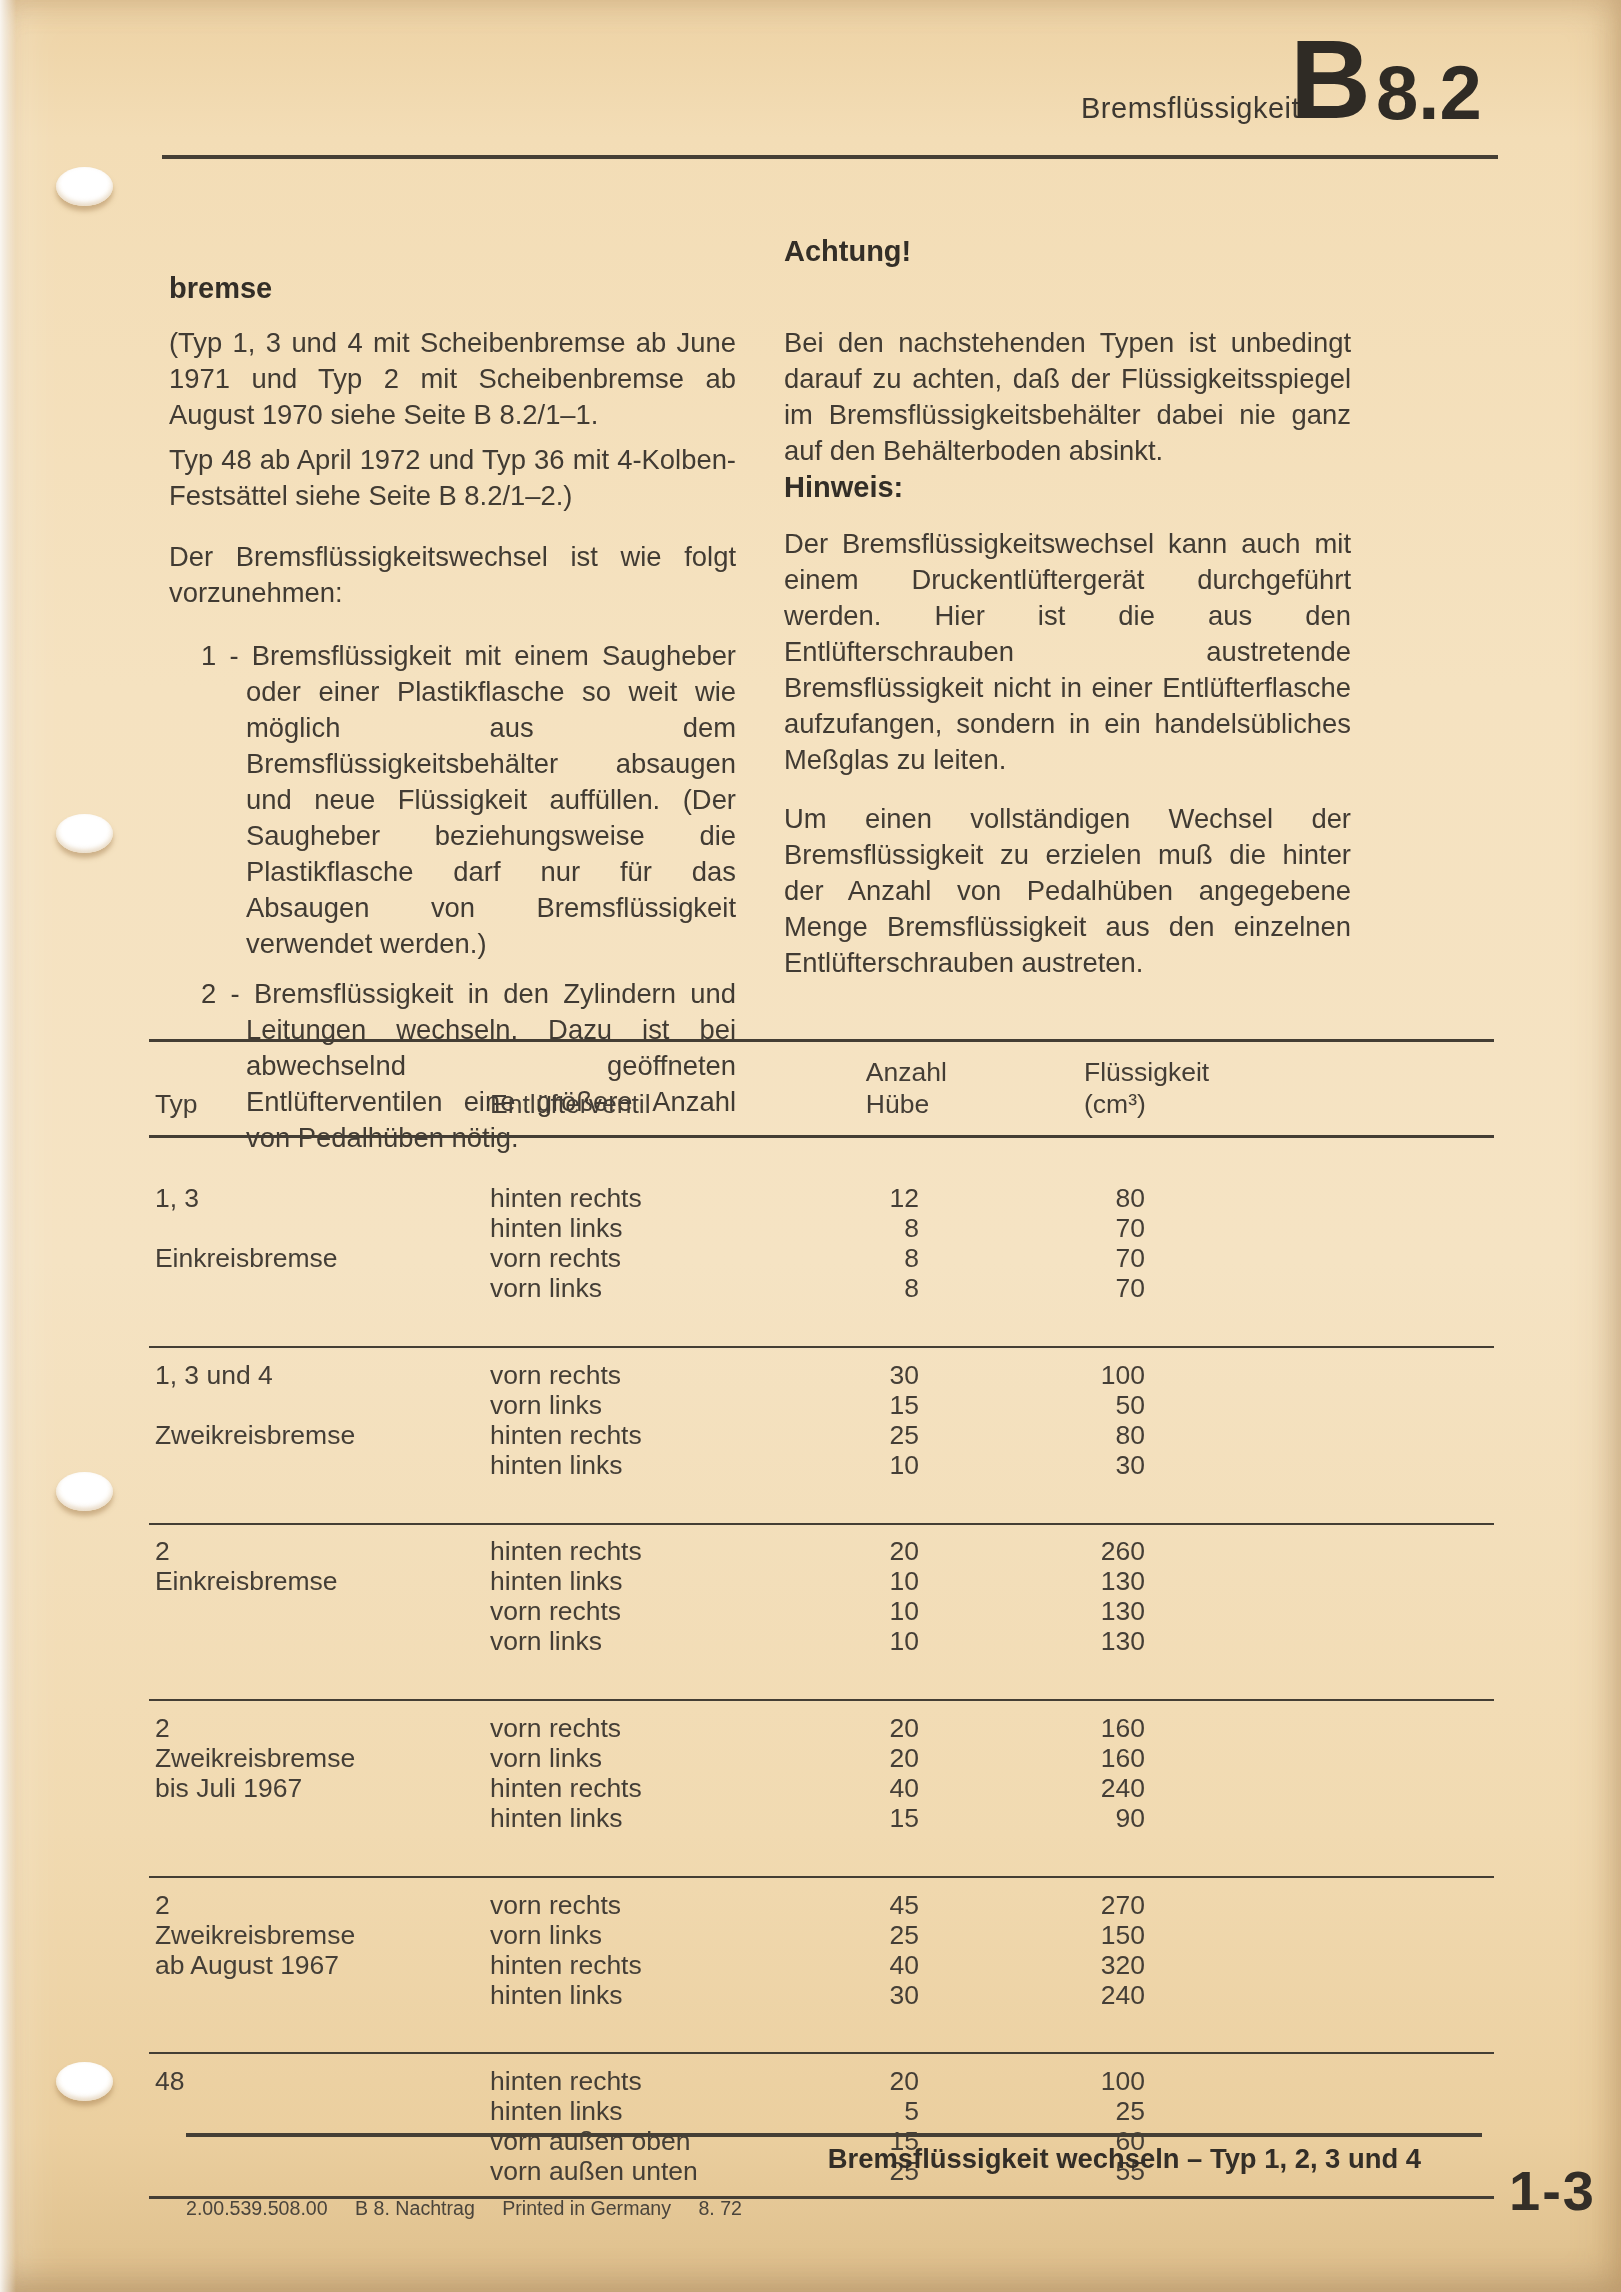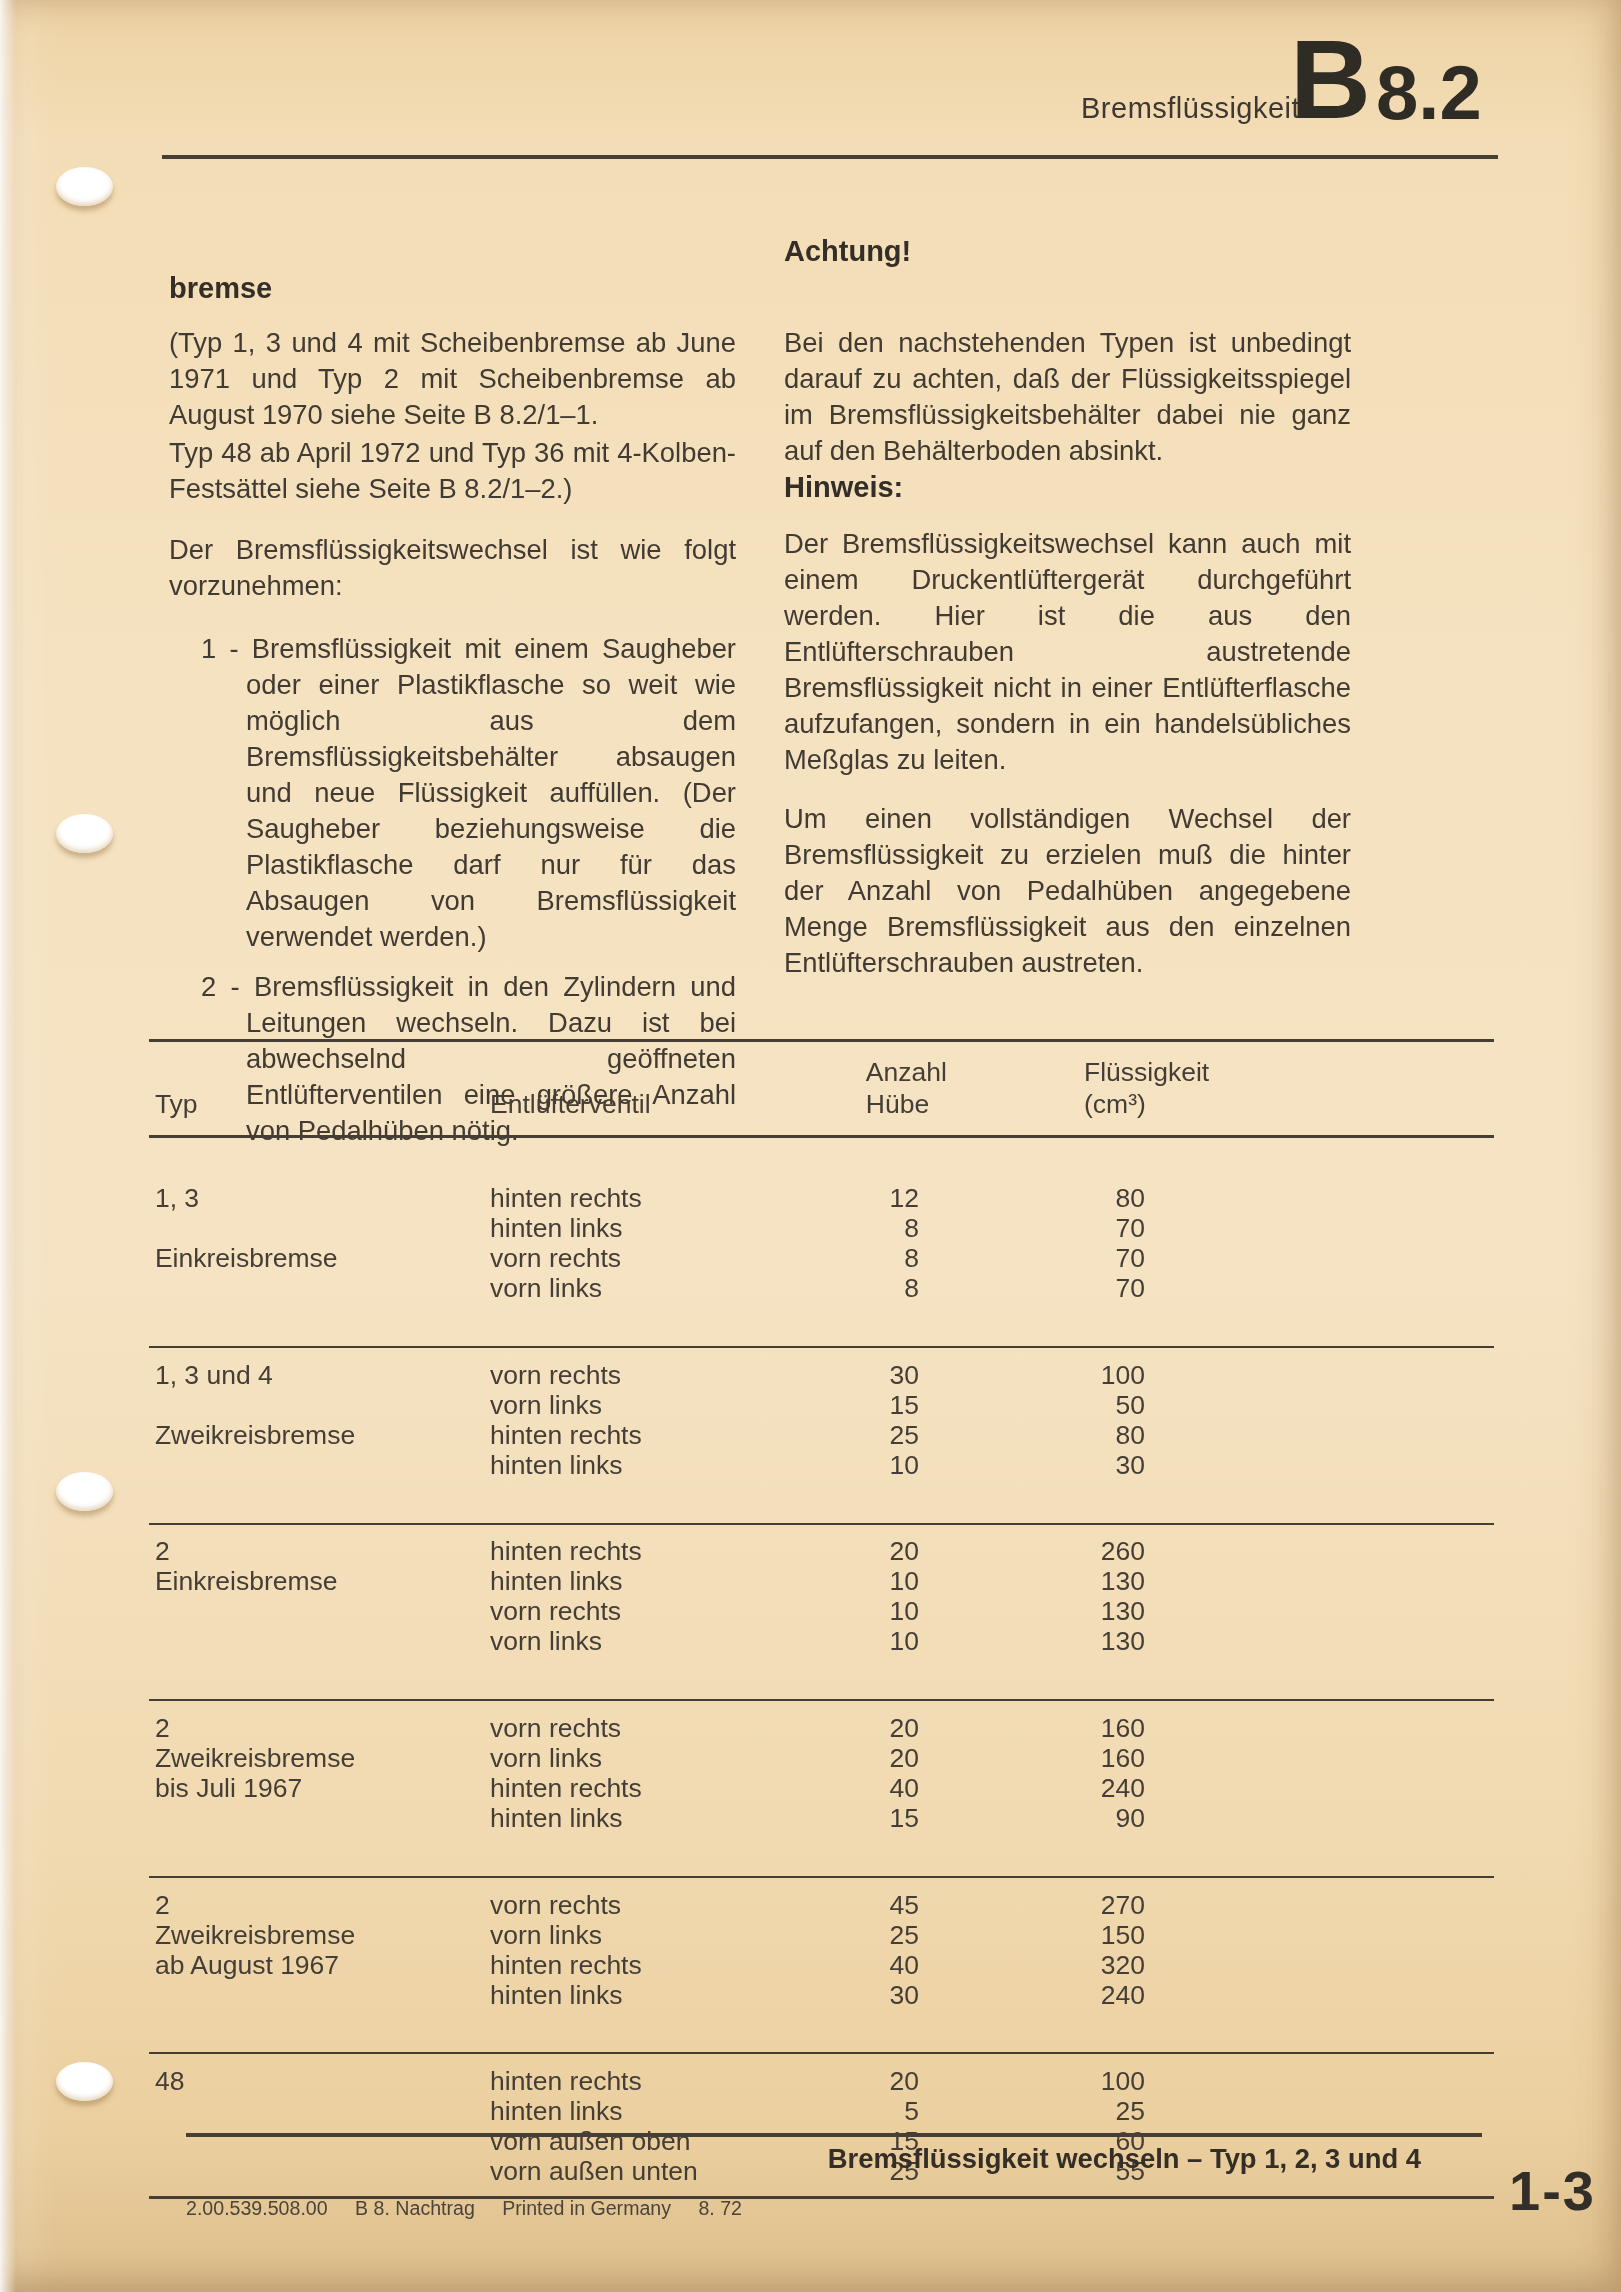--- a/index.html
+++ b/index.html
@@ -26,21 +26,21 @@
   .rule{position:absolute;background:#453f35;}
   .rule-top{left:162px;top:155px;width:1336px;height:3.9px;}
   .rule-footer{left:186px;top:2133px;width:1296px;height:3.9px;}
 
   
   .col{position:absolute;top:233px;font-size:27.4px;line-height:36px;text-align:justify;color:#413b33;}
   .col-left{left:169px;width:567px;}
   .col-right{left:784px;width:567px;}
   .col h2{font-size:29px;line-height:37px;font-weight:700;margin:0;color:#332e27;text-align:left;}
   .para{margin:0;}
-  .mt-a{margin-top:17.6px;} .mt-b{margin-top:2px;} .mt-c{margin-top:25.5px;}
+  .mt-a{margin-top:17.6px;} .mt-b{margin-top:9px;} .mt-c{margin-top:25.5px;}
   .mt-d{margin-top:55px;} .mt-e{margin-top:9.8px;} .mt-f{margin-top:19.6px;} .mt-g{margin-top:23.5px;}
   .list-item{margin-top:13.7px;margin-left:32px;padding-left:45px;text-indent:-45px;}
   .list-item.first{margin-top:27.4px;}
 
   
   .ftable{position:absolute;left:149px;top:1039px;width:1345px;
     border-top:3.9px solid #443e34;border-bottom:3.9px solid #443e34;font-size:26.5px;color:#443e36;}
   .t-header{display:grid;grid-template-columns:341px 368px 118px 230px 1fr;
     padding:13.7px 0 15.7px 0;border-bottom:3.9px solid #443e34;line-height:32px;align-items:end;}
   .th-typ{padding-left:5.9px;align-self:end;}

